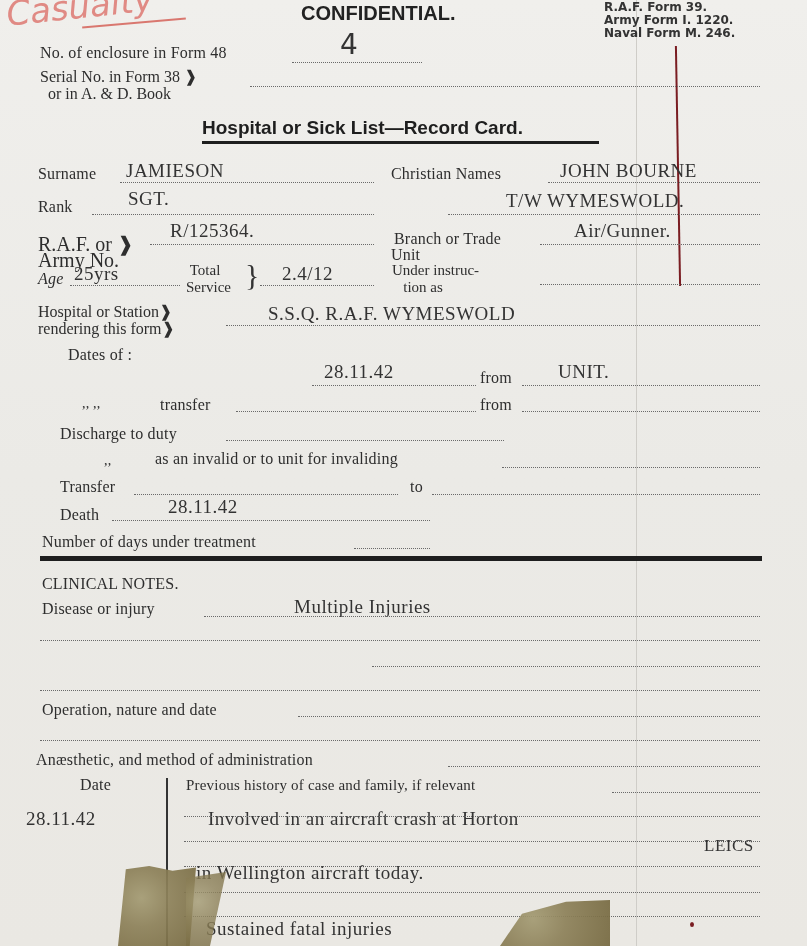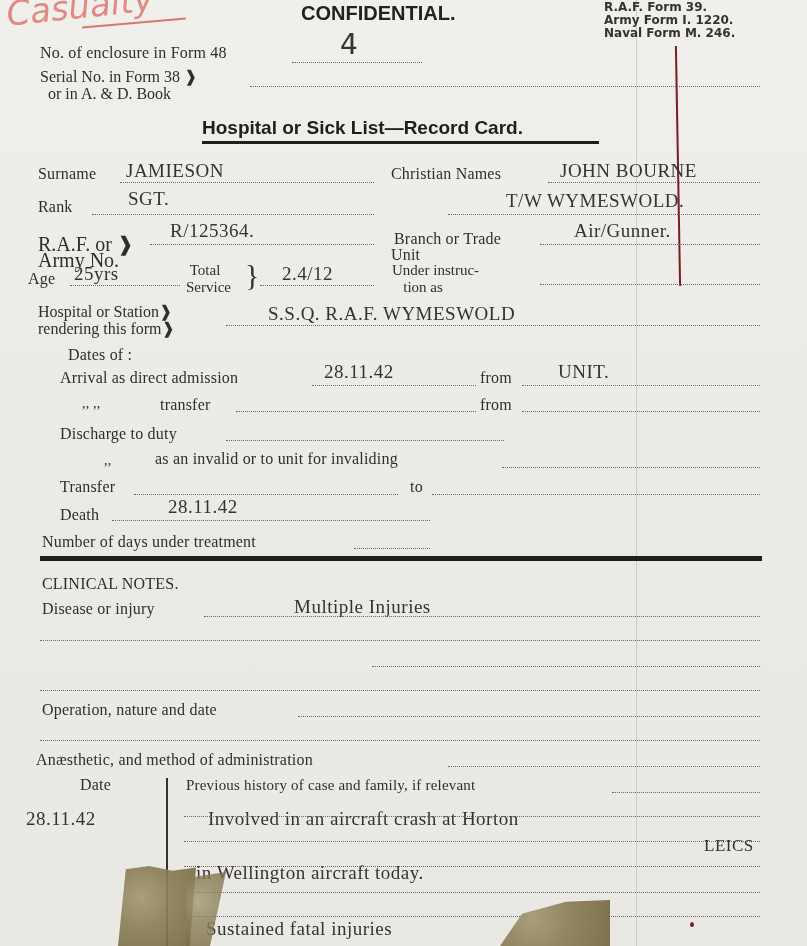--- a/index.html
+++ b/index.html
@@ -69,21 +69,21 @@
     <span>R.A.F. or</span> ❱<br>
     <span>Army No.</span>
   </div>
   <div class="abs typed" style="left:170px;top:220px;">R/125364.</div>
   <div class="dots" style="left:150px;top:244px;width:224px;"></div>
 
   <div class="abs lbl" style="left:394px;top:230px;">Branch or Trade</div>
   <div class="abs typed" style="left:574px;top:220px;">Air/Gunner.</div>
   <div class="dots" style="left:540px;top:244px;width:220px;"></div>
 
-  <div class="abs lbl" style="left:28px;top:270px;">Age</div>
+  <div class="abs lbl" style="left:38px;top:270px;font-style:italic;">Age</div>
   <div class="abs typed" style="left:74px;top:263px;">25yrs</div>
   <div class="dots" style="left:70px;top:285px;width:110px;"></div>
 
   <div class="abs small" style="left:186px;top:262px;font-size:15px;line-height:17px;">
     &nbsp;<span>Total</span><br>
     <span>Service</span>
   </div>
   <div class="abs" style="left:245px;top:258px;font-size:30px;font-family:'Liberation Serif',serif;color:#333;">}</div>
   <div class="abs typed" style="left:282px;top:263px;">2.4/12</div>
   <div class="dots" style="left:260px;top:285px;width:114px;"></div>
@@ -96,21 +96,20 @@
 
   <div class="abs small" style="left:38px;top:303px;font-size:16px;line-height:17px;">
     <span>Hospital or Station</span>❱<br>
     <span>rendering this form</span>❱
   </div>
   <div class="abs typed" style="left:268px;top:303px;">S.S.Q. R.A.F. WYMESWOLD</div>
   <div class="dots" style="left:226px;top:325px;width:534px;"></div>
 
   <div class="abs lbl" style="left:40px;top:346px;margin-left:28px;">Dates of :</div>
 
-  <div class="abs lbl" style="left:60px;top:369px;">Arrival as direct admission</div>
   <div class="abs typed" style="left:324px;top:361px;">28.11.42</div>
   <div class="dots" style="left:312px;top:385px;width:164px;"></div>
   <div class="abs lbl" style="left:480px;top:369px;">from</div>
   <div class="abs typed" style="left:558px;top:361px;">UNIT.</div>
   <div class="dots" style="left:522px;top:385px;width:238px;"></div>
 
   <div class="abs lbl" style="left:82px;top:396px;font-size:14px;">,,     ,,</div>
   <div class="abs lbl" style="left:160px;top:396px;">transfer</div>
   <div class="dots" style="left:236px;top:411px;width:240px;"></div>
   <div class="abs lbl" style="left:480px;top:396px;">from</div>

